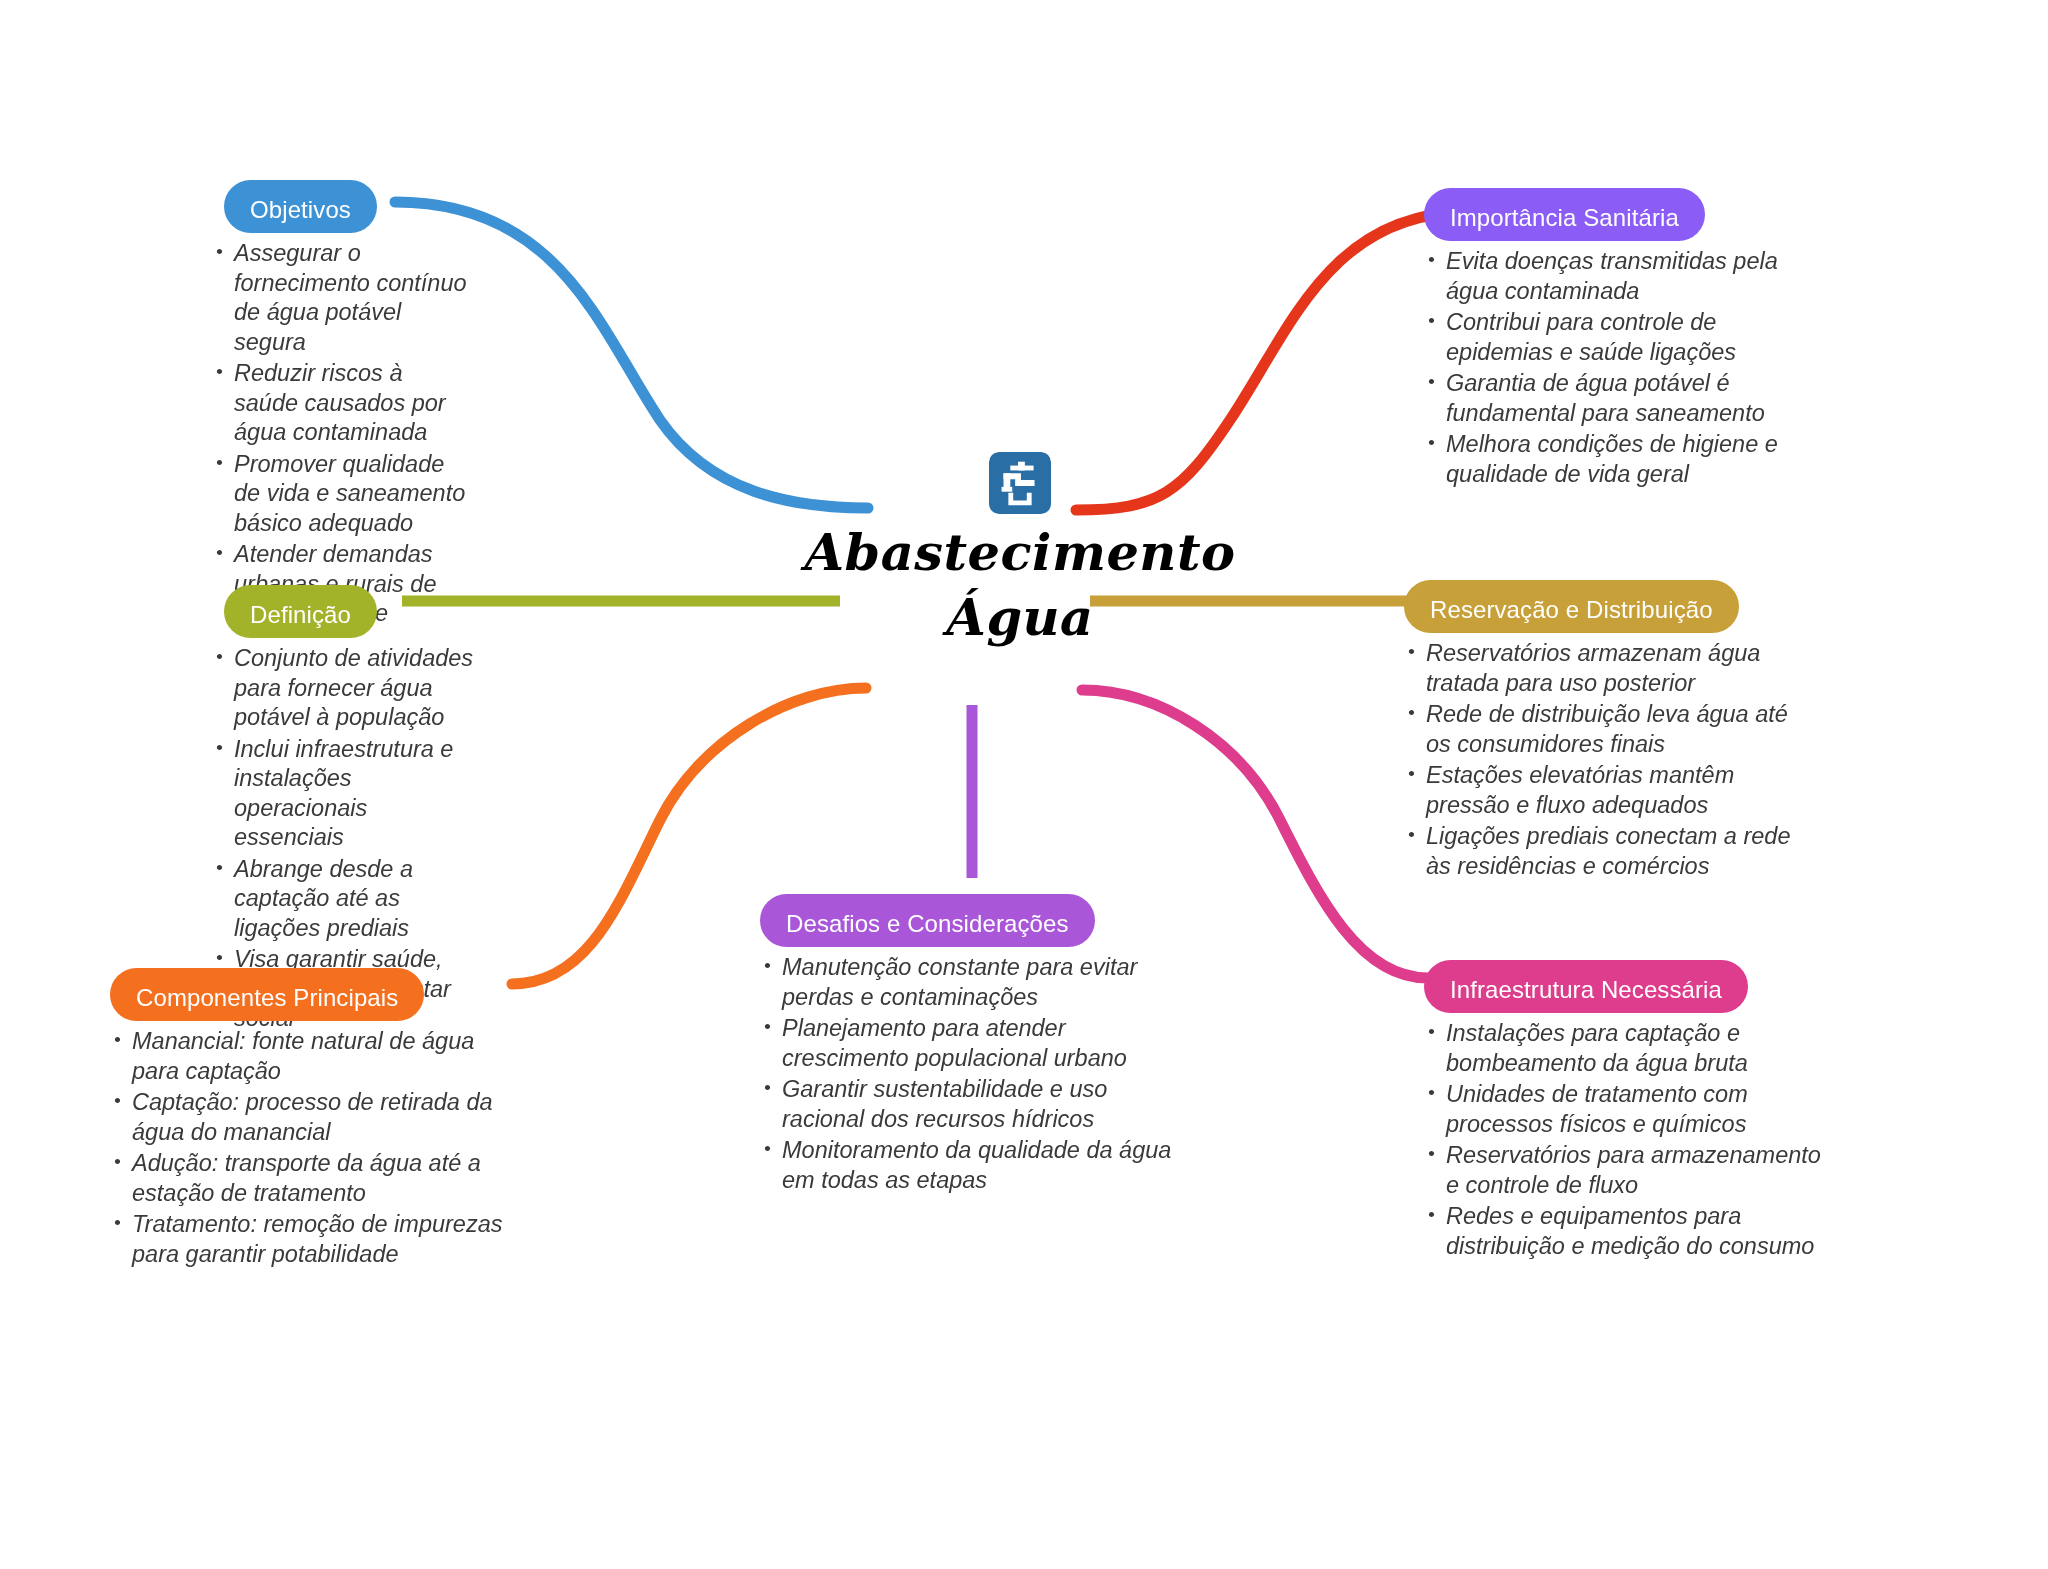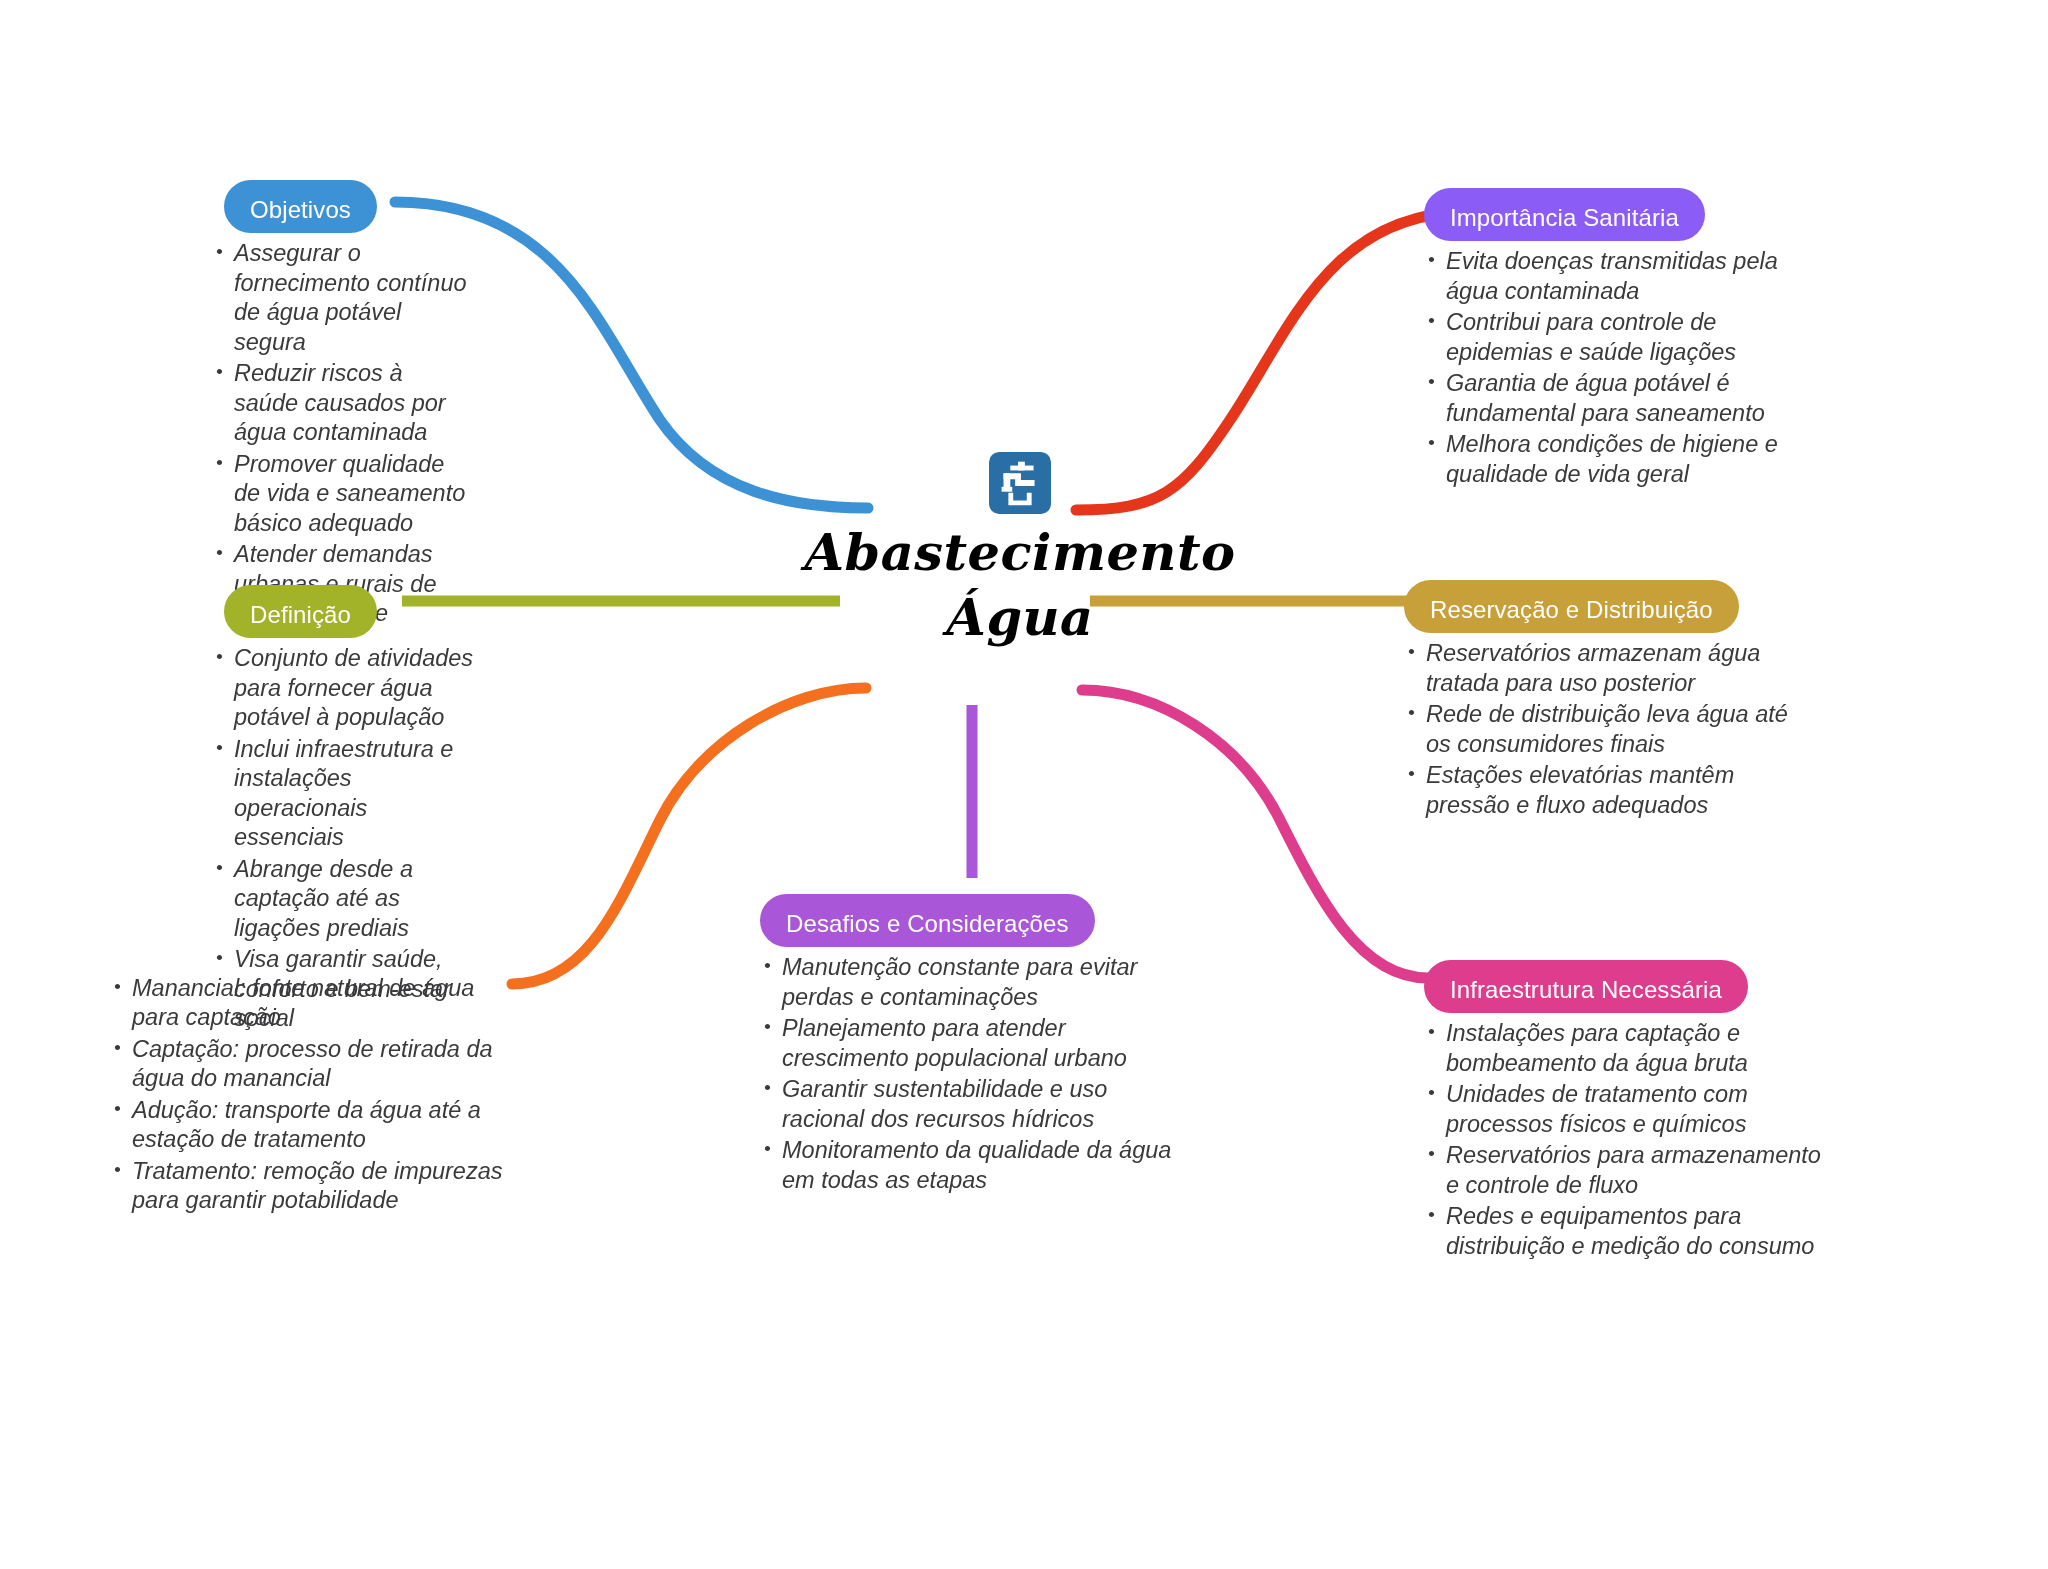--- a/index.html
+++ b/index.html
@@ -189,24 +189,28 @@
   </div>
 
   <div class="branch" id="branch-reservacao">
     <div class="pill-row">
       <div class="branch-pill" style="background: rgb(200, 160, 58);">Reservação e Distribuição</div>
     </div>
     <ul class="bullets">
       <li>Reservatórios armazenam água tratada para uso posterior</li>
       <li>Rede de distribuição leva água até os consumidores finais</li>
       <li>Estações elevatórias mantêm pressão e fluxo adequados</li>
+      <li>Ligações prediais conectam a rede às residências e comércios</li>
     </ul>
   </div>
 
   <div class="branch" id="branch-componentes">
+    <div class="pill-row">
+      <div class="branch-pill" style="background: rgb(244, 112, 31);">Componentes Principais</div>
+    </div>
     <ul class="bullets">
       <li>Manancial: fonte natural de água para captação</li>
       <li>Captação: processo de retirada da água do manancial</li>
       <li>Adução: transporte da água até a estação de tratamento</li>
       <li>Tratamento: remoção de impurezas para garantir potabilidade</li>
     </ul>
   </div>
 
   <div class="branch" id="branch-infraestrutura">
     <div class="pill-row">

